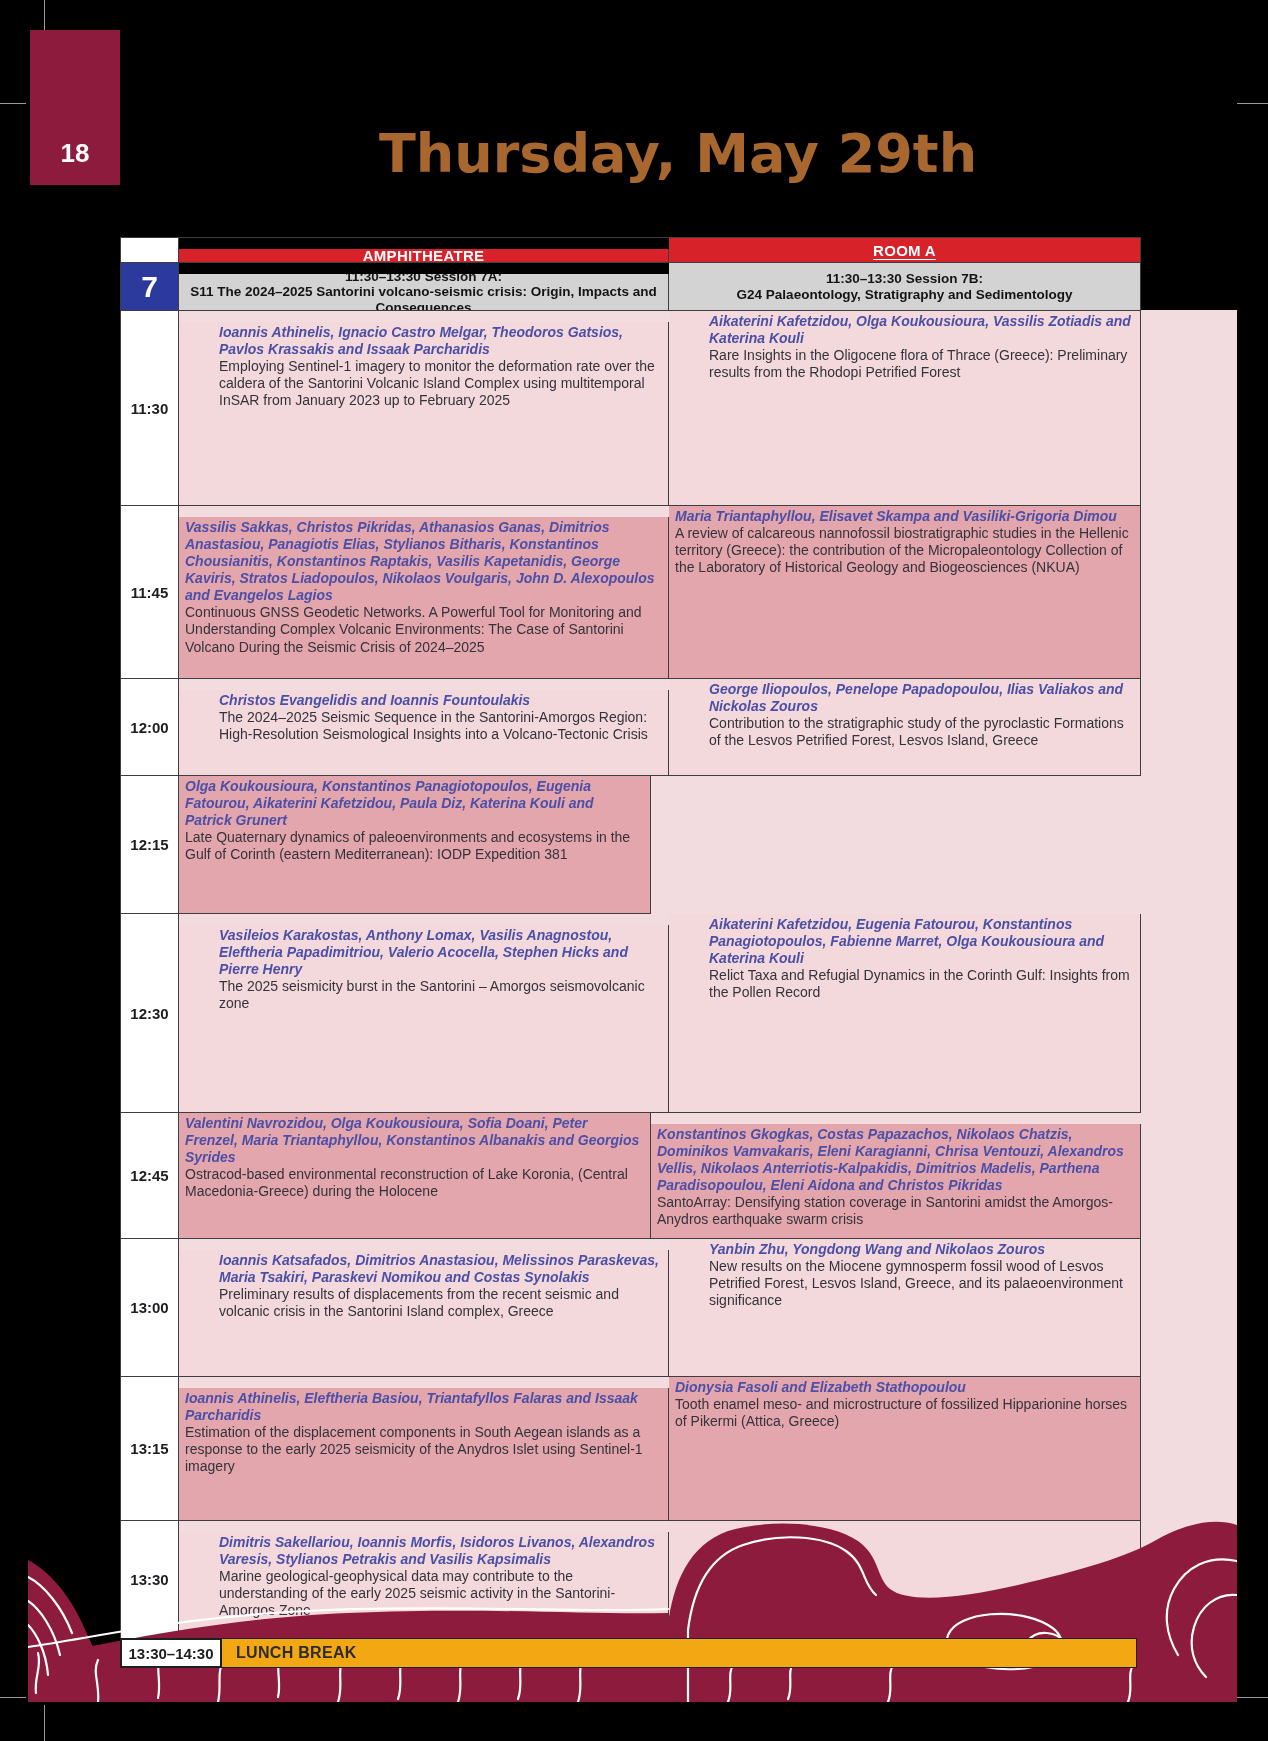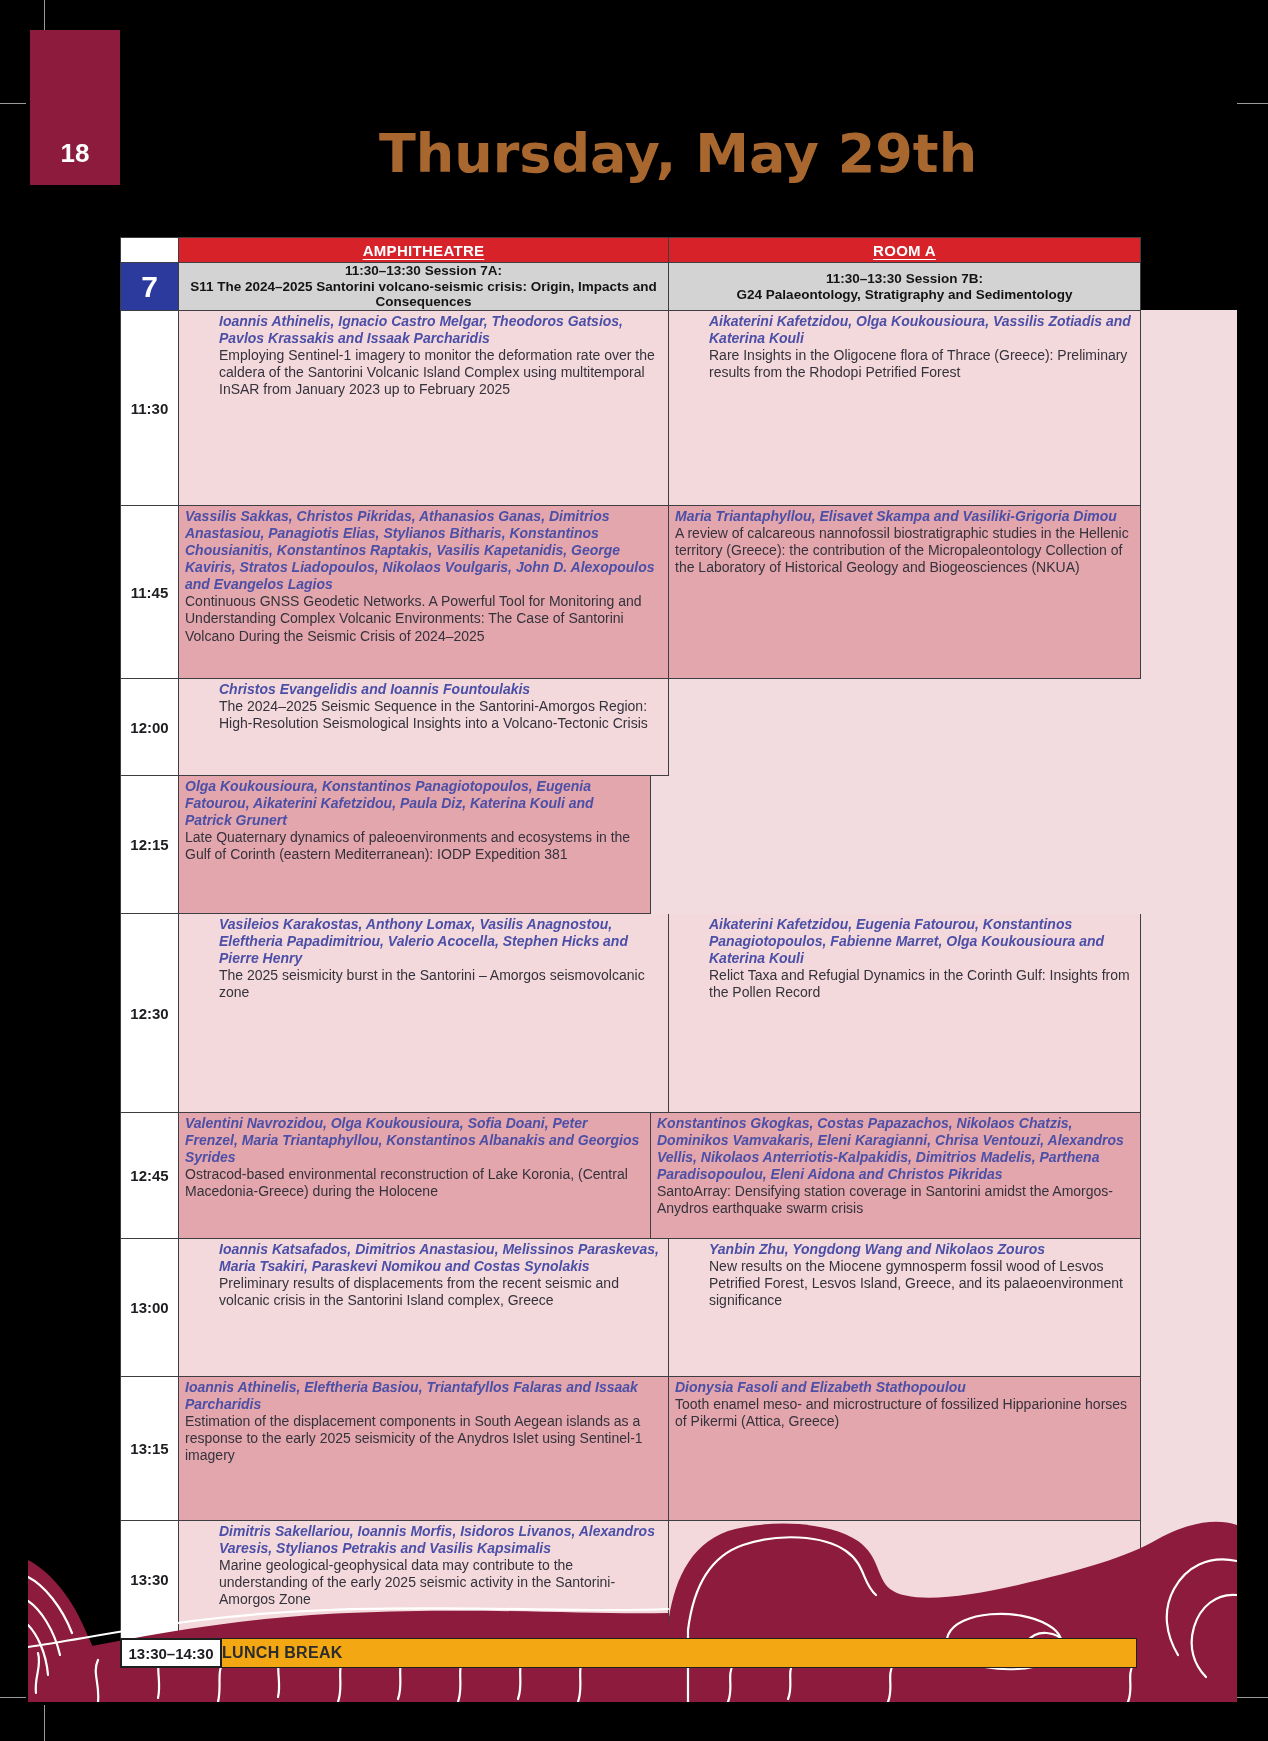--- a/index.html
+++ b/index.html
@@ -18,21 +18,21 @@
   
   .backdrop{position:absolute;left:120px;top:310px;width:1117px;height:1392px;
             background:#f2dce0;z-index:1;}
   
   .table{position:absolute;left:120px;top:237px;width:1020px;z-index:2;
          border-top:1px solid #3e3e42;border-left:1px solid #3e3e42;}
   .trow{display:flex;width:100%;box-sizing:border-box;}
   .cell{box-sizing:border-box;border-right:1px solid #3e3e42;border-bottom:1px solid #3e3e42;
         overflow:hidden;}
   .ctime{width:58px;}
-  .colA{width:490px;}
+  .colA{width:490px;margin-top:11px;}
   .colB{width:472px;}
   .timecell{background:#ffffff;display:flex;align-items:center;justify-content:center;
             font-weight:700;font-size:15px;color:#1d1d22;}
   .roomhead{background:#d7222a;color:#ffffff;display:flex;align-items:center;justify-content:center;
             font-weight:700;font-size:15px;letter-spacing:.3px;
             text-decoration:underline;text-underline-offset:3px;}
   .sesshead{background:#d3d3d4;display:flex;flex-direction:column;justify-content:center;
             text-align:center;font-weight:700;font-size:13.5px;line-height:1.16;
             color:#141414;padding:2px 6px;}
   .slotnum{background:#2b3a9c;color:#fff;display:flex;align-items:center;justify-content:center;
@@ -45,21 +45,21 @@
   .paper{color:#34323c;}
   
   .deco{position:absolute;left:28px;top:1515px;z-index:3;}
   
   .lunch{position:absolute;left:120px;top:1638px;height:30px;display:flex;z-index:4;}
   .lunch-time{width:102px;background:#ffffff;border:2px solid #1f1f1f;box-sizing:border-box;
               display:flex;align-items:center;justify-content:center;font-weight:700;
               font-size:15px;color:#1d1d22;}
   .lunch-label{width:915px;background:#f3a712;border:1px solid #1f1f1f;border-left:none;
                box-sizing:border-box;display:flex;align-items:center;font-weight:700;
-               font-size:16px;color:#2c2c2c;letter-spacing:.3px;}
+               font-size:16px;color:#2c2c2c;padding-left:14px;letter-spacing:.3px;}
 </style>
 </head>
 <body>
 
 <div class="page">
 
   <div class="mark" style="left:44px;top:0;width:1px;height:38px;"></div>
   <div class="mark" style="left:0;top:103px;width:26px;height:1px;"></div>
   <div class="mark" style="left:1237px;top:103px;width:31px;height:1px;"></div>
   <div class="mark" style="left:0;top:1697px;width:26px;height:1px;"></div>
@@ -124,20 +124,24 @@
       </div>
     </div>
 
     <div class="trow" style="height:97px">
       <div class="cell ctime timecell">
           <span>12:00</span>
         </div>
       <div class="cell colA body light">
         <div class="authors">Christos Evangelidis and Ioannis Fountoulakis</div>
         <div class="paper">The 2024–2025 Seismic Sequence in the Santorini-Amorgos Region: High-Resolution Seismological Insights into a Volcano-Tectonic Crisis</div>
+      </div>
+      <div class="cell colB body light">
+        <div class="authors">George Iliopoulos, Penelope Papadopoulou, Ilias Valiakos and Nickolas Zouros</div>
+        <div class="paper">Contribution to the stratigraphic study of the pyroclastic Formations of the Lesvos Petrified Forest, Lesvos Island, Greece</div>
       </div>
     </div>
 
     <div class="trow" style="height:138px">
       <div class="cell ctime timecell">
           <span>12:15</span>
         </div>
       <div class="cell colB body dark">
         <div class="authors">Olga Koukousioura, Konstantinos Panagiotopoulos, Eugenia Fatourou, Aikaterini Kafetzidou, Paula Diz, Katerina Kouli and Patrick Grunert</div>
         <div class="paper">Late Quaternary dynamics of paleoenvironments and ecosystems in the Gulf of Corinth (eastern Mediterranean): IODP Expedition 381</div>

